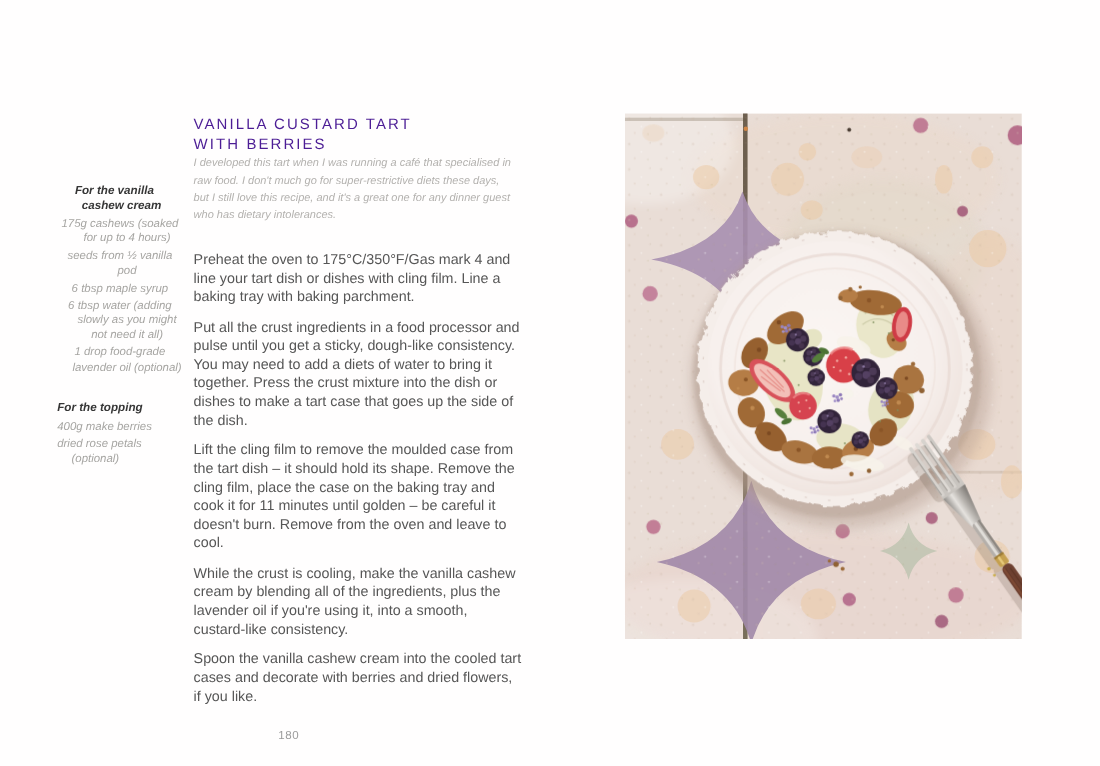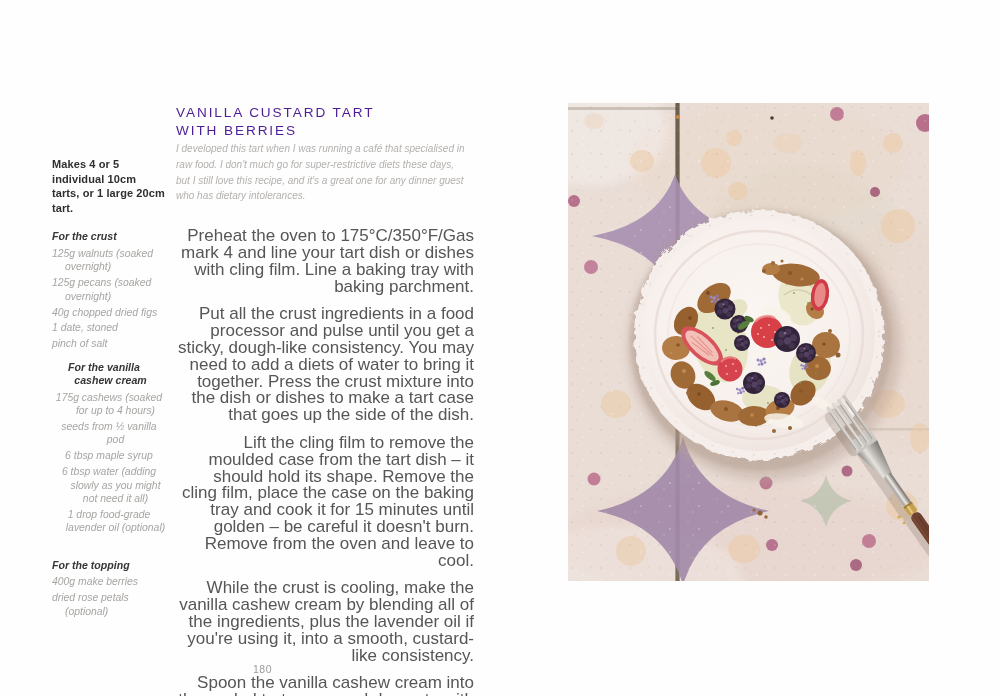--- a/index.html
+++ b/index.html
@@ -18,45 +18,36 @@
   .ing { font-style:italic; font-size:10.4px; line-height:13.4px; color:#a6a5a2;
          padding-left:13px; text-indent:-13px; margin-bottom:2.5px; }
 
   
   .recipe { position:absolute; left:176px; top:104px; width:300px; }
   .title { font-size:13.6px; line-height:17.5px; letter-spacing:1.9px; color:#4c1d95;
            font-weight:400; }
   .intro { margin-top:2px; font-style:italic; font-size:10px; line-height:15.8px;
            color:#b3b1ae; width:292px; }
   .steps { margin-top:24px; }
-  .step { font-size:17px; line-height:16.8px; color:#565656; margin-bottom:11px; width:298px;text-align:right; }
+  .step { font-size:13px; line-height:16.8px; color:#565656; margin-bottom:11px; width:298px; }
 
   .page-number { position:absolute; left:228px; top:663px; width:44px; text-align:right;
                  font-size:10.5px; color:#9b9b9b; letter-spacing:.5px; }
 
   
   .photo { position:absolute; left:568px; top:103px; width:361px; height:478px; overflow:hidden; }
   .photo svg { display:block; }
 </style>
 </head>
 <body>
 
 <div class="spread">
 
   <aside class="sidebar">
-    <p class="yield">Makes 4 or 5 individual 10cm tarts, or 1 large 20cm tart.</p>
-
-    <section class="ing-section">
-      <h3 class="ing-head">For the crust</h3>
-      <p class="ing">125g walnuts (soaked overnight)</p>
-      <p class="ing">125g pecans (soaked overnight)</p>
-      <p class="ing">40g chopped dried figs</p>
-      <p class="ing">1 date, stoned</p>
-      <p class="ing">pinch of salt</p>
-    </section>
+
 
     <section class="ing-section cream">
       <h3 class="ing-head">For the vanilla cashew cream</h3>
       <p class="ing">175g cashews (soaked for up to 4 hours)</p>
       <p class="ing">seeds from ½ vanilla pod</p>
       <p class="ing">6 tbsp maple syrup</p>
       <p class="ing">6 tbsp water (adding slowly as you might not need it all)</p>
       <p class="ing">1 drop food-grade lavender oil (optional)</p>
     </section>
 
@@ -69,21 +60,21 @@
 
   <main class="recipe">
     <h1 class="title">
       <div>VANILLA CUSTARD TART</div>
       <div>WITH BERRIES</div>
     </h1>
     <p class="intro">I developed this tart when I was running a café that specialised in raw food. I don't much go for super-restrictive diets these days, but I still love this recipe, and it's a great one for any dinner guest who has dietary intolerances.</p>
     <div class="steps">
       <p class="step">Preheat the oven to 175°C/350°F/Gas mark 4 and line your tart dish or dishes with cling film. Line a baking tray with baking parchment.</p>
       <p class="step">Put all the crust ingredients in a food processor and pulse until you get a sticky, dough-like consistency. You may need to add a diets of water to bring it together. Press the crust mixture into the dish or dishes to make a tart case that goes up the side of the dish.</p>
-      <p class="step">Lift the cling film to remove the moulded case from the tart dish – it should hold its shape. Remove the cling film, place the case on the baking tray and cook it for 15 minutes until golden – be careful it doesn't burn. Remove from the oven and leave to cool.</p>
+      <p class="step">Lift the cling film to remove the moulded case from the tart dish – it should hold its shape. Remove the cling film, place the case on the baking tray and cook it for 11 minutes until golden – be careful it doesn't burn. Remove from the oven and leave to cool.</p>
       <p class="step">While the crust is cooling, make the vanilla cashew cream by blending all of the ingredients, plus the lavender oil if you're using it, into a smooth, custard-like consistency.</p>
       <p class="step">Spoon the vanilla cashew cream into the cooled tart cases and decorate with berries and dried flowers, if you like.</p>
     </div>
   </main>
 
   <div class="page-number">180</div>
 
   <figure class="photo">
     <svg viewBox="0 0 361 478" width="361" height="478" xmlns="http://www.w3.org/2000/svg">
       <defs>

